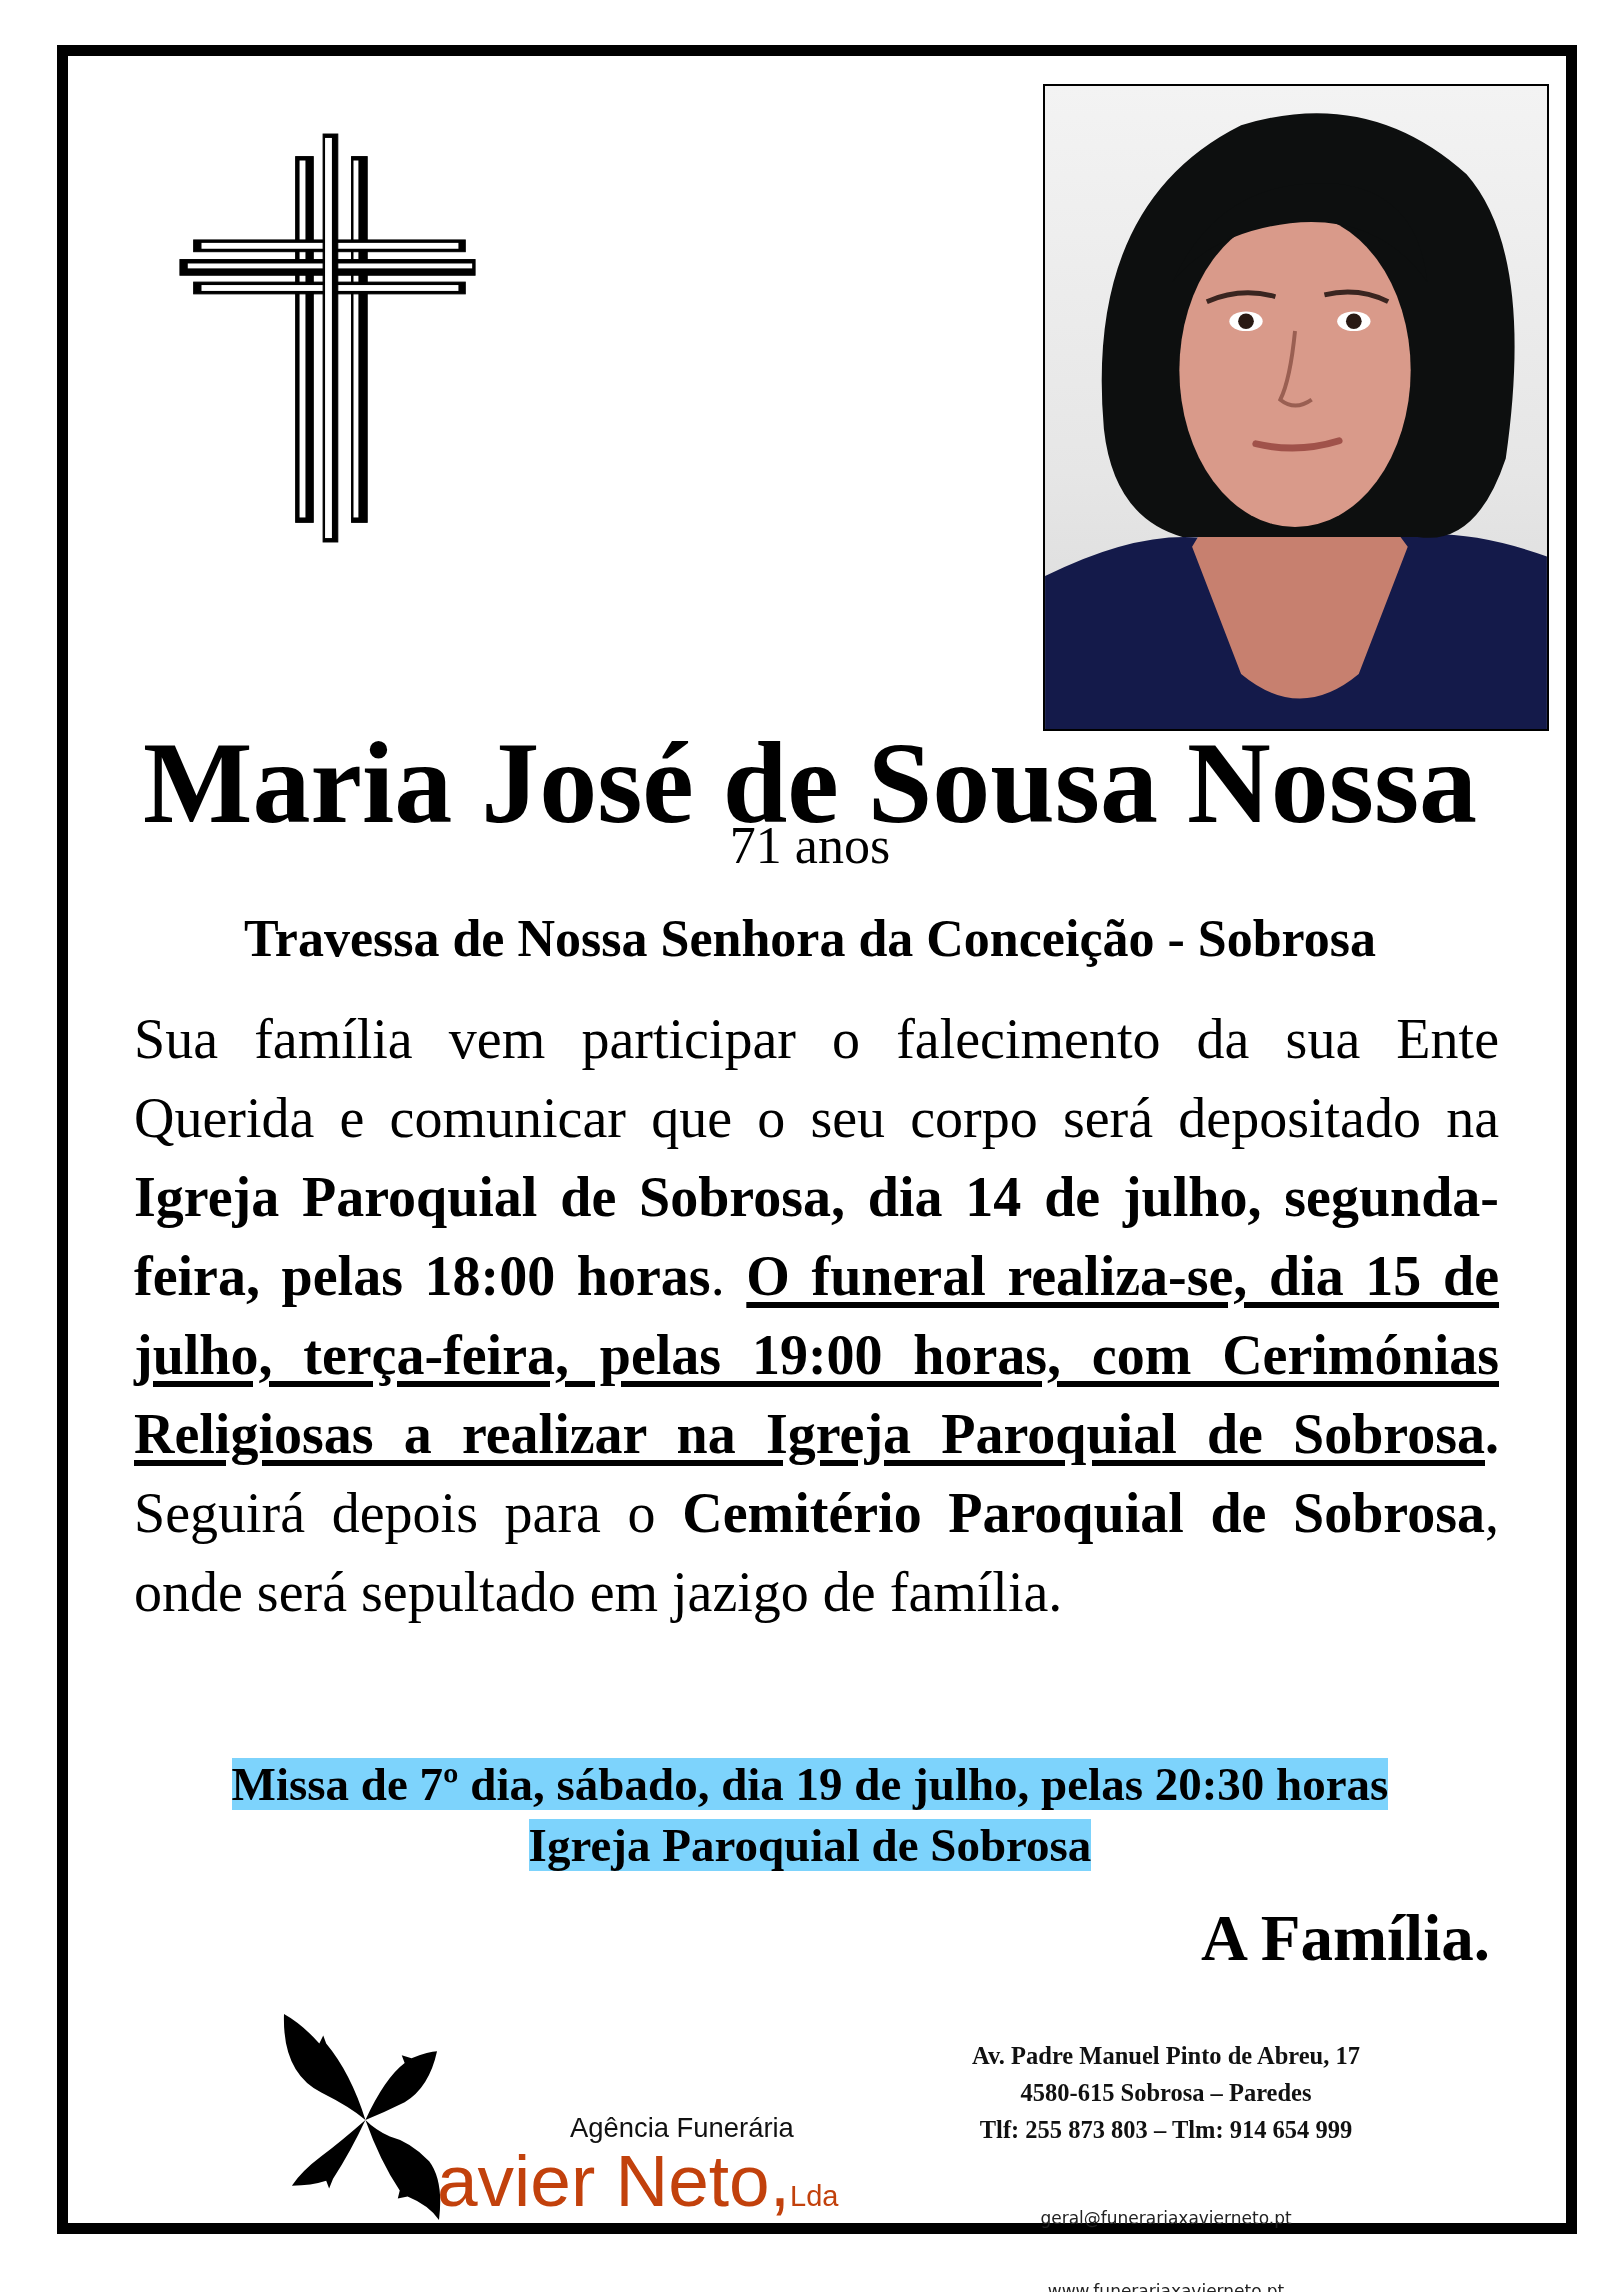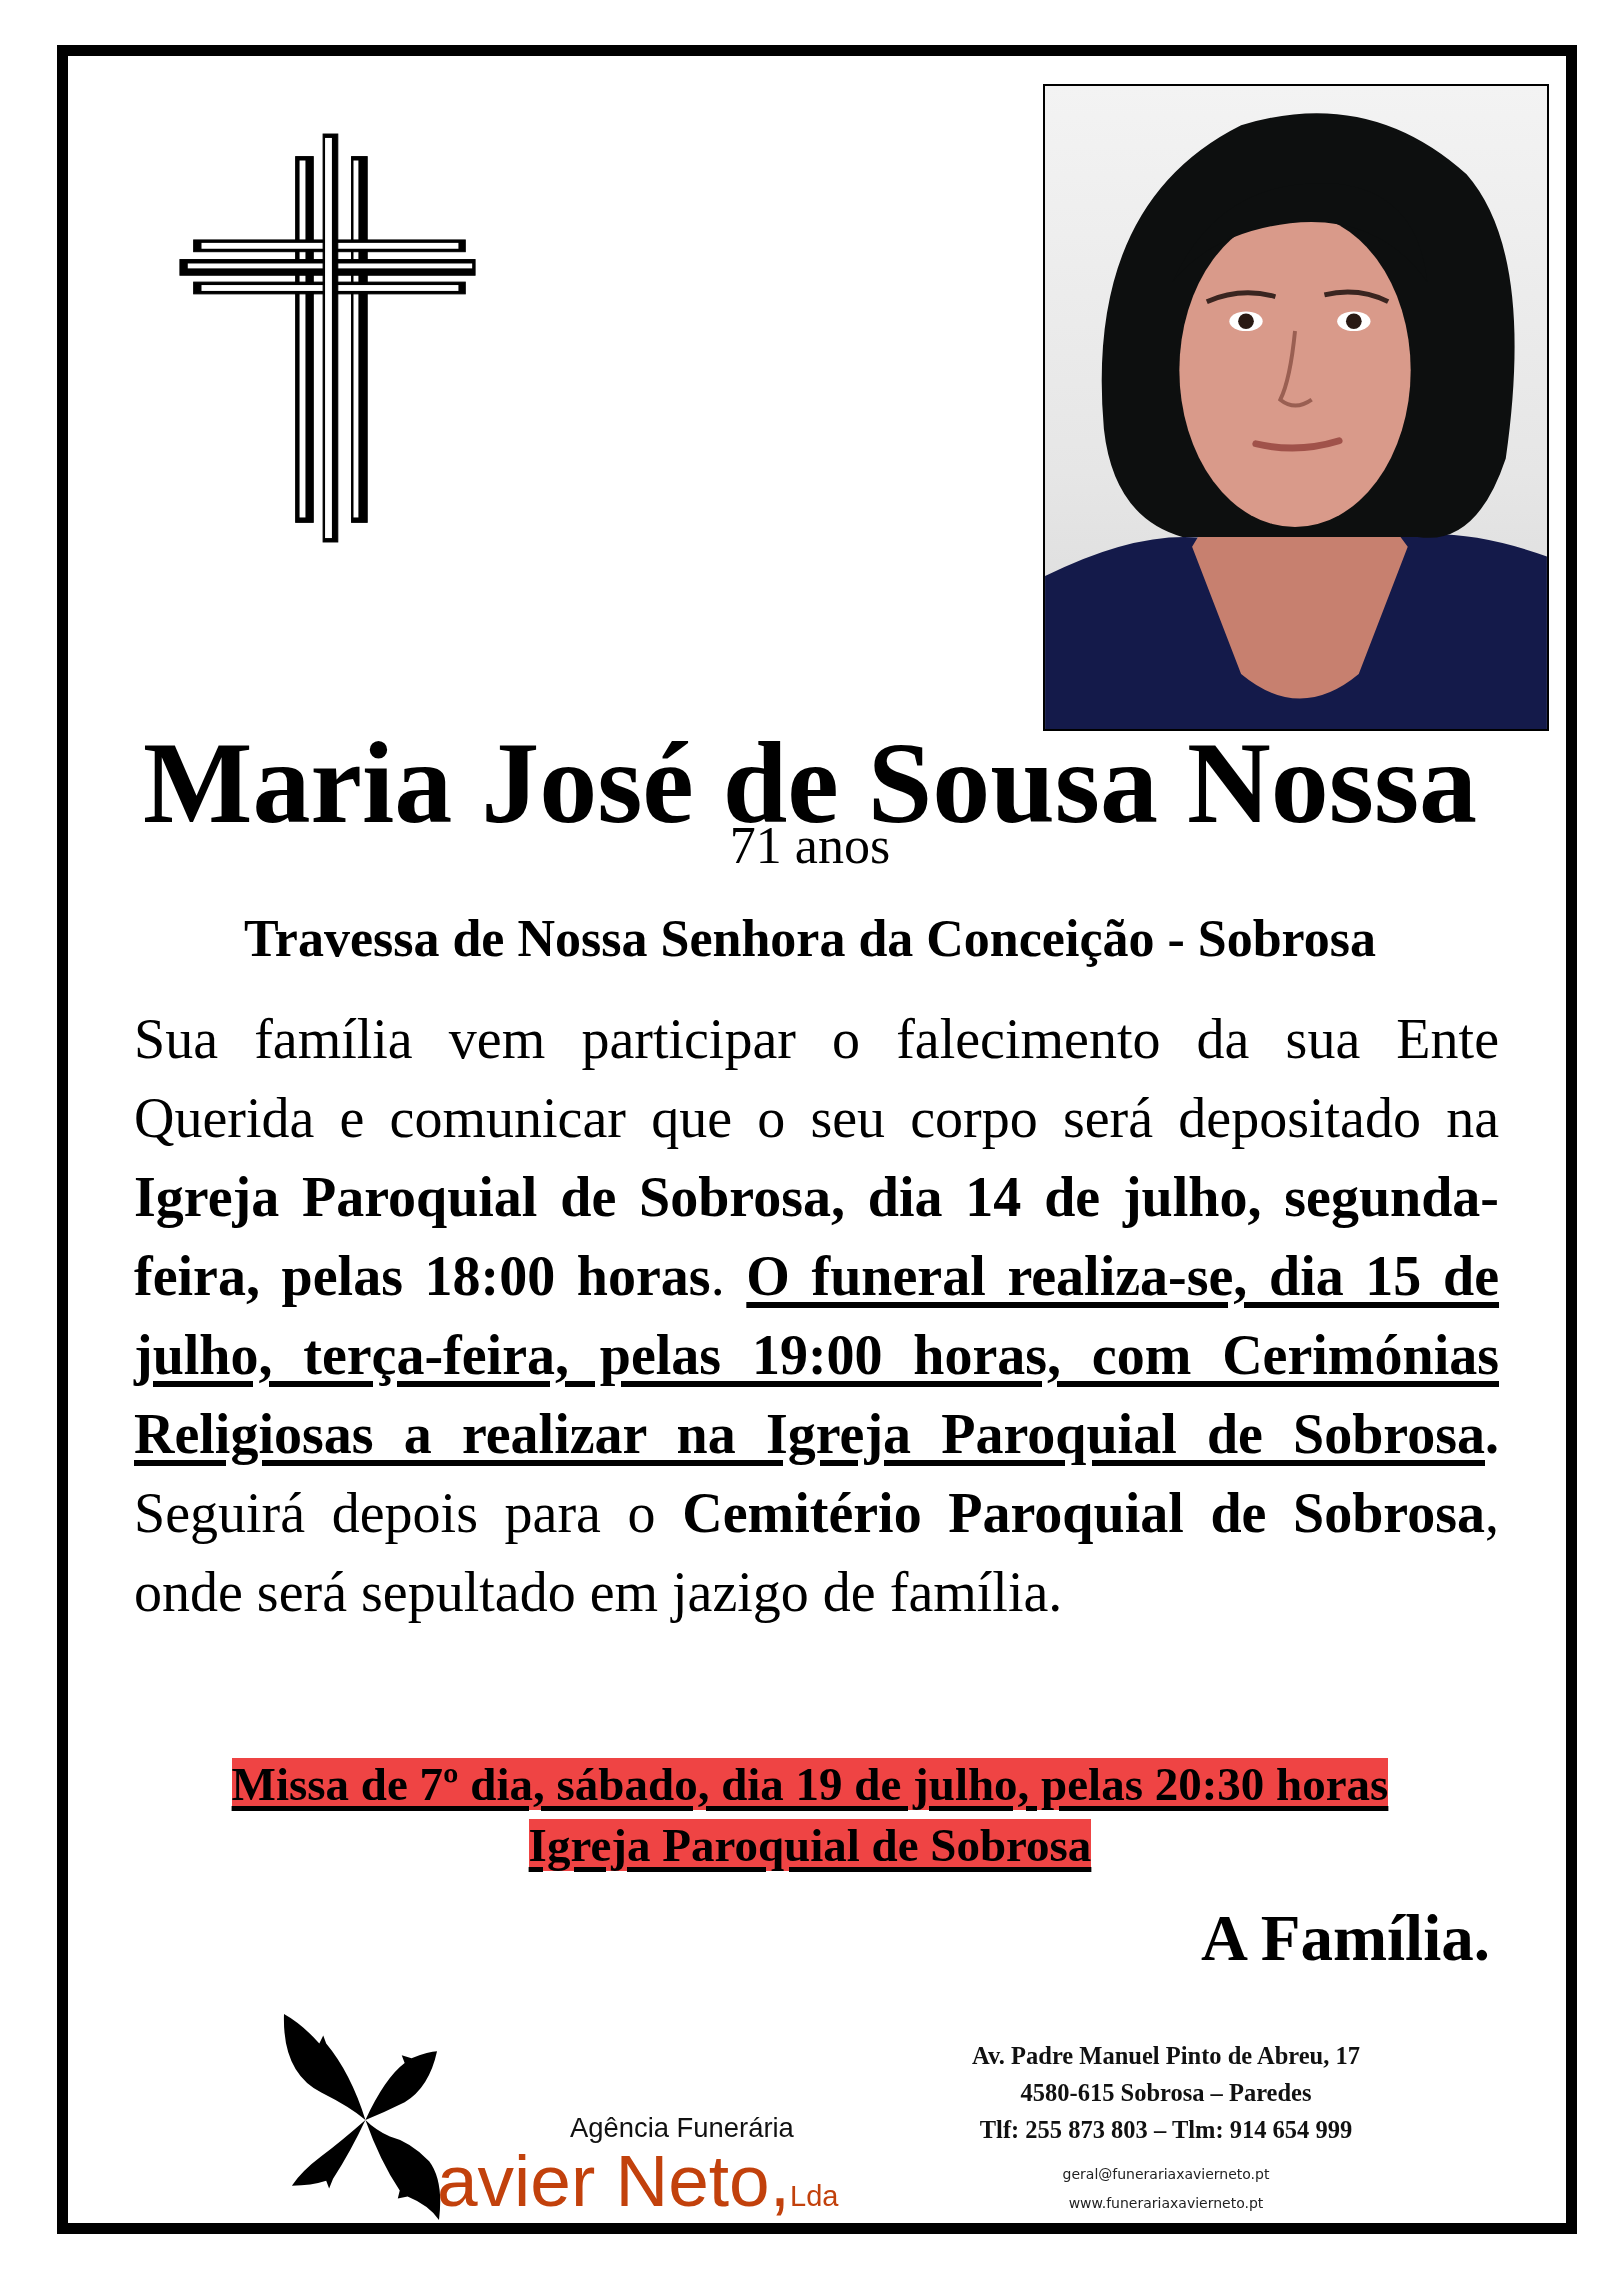--- a/index.html
+++ b/index.html
@@ -15,32 +15,32 @@
 
   .name { position:absolute; left:0; width:1620px; top:720px; text-align:center; font-weight:bold; font-size:116px; line-height:127px; letter-spacing:0px; }
   .age { position:absolute; left:0; width:1620px; top:814px; text-align:center; font-size:52px; line-height:63px; }
   .addr { position:absolute; left:0; width:1620px; top:907px; text-align:center; font-size:52px; line-height:63px;font-weight:bold; }
 
   .body-text { position:absolute; left:134px; width:1365px; top:1000px; font-size:56px; line-height:79px; text-align:justify; text-align-last:left; }
   .body-text .b { font-weight:bold; }
   .body-text .u { text-decoration:underline; text-decoration-thickness:5.9px; text-underline-offset:6.9px; font-weight:bold; }
 
   .missa { position:absolute; left:0; width:1620px; top:1754px; text-align:center; font-weight:bold; font-size:47px; line-height:61px; }
-  .missa span { background:#ef4444; text-decoration:underline; text-decoration-thickness:4.9px; text-underline-offset:5.9px; }
+  .missa span { background:#7dd3fc; text-decoration-thickness:4.9px; text-underline-offset:5.9px; }
 
   .familia { position:absolute; right:130px; top:1901px; font-weight:bold; font-size:65px; line-height:74px; }
 
   .logo-x { position:absolute; left:282px; top:2014px; width:159px; height:206px; }
   .agencia { position:absolute; left:570px; top:2111px; font-family:"Liberation Sans", sans-serif; font-size:27.4px; line-height:33px; color:#111; }
   .xavier { position:absolute; left:437px; top:2142px; font-family:"Liberation Sans", sans-serif; font-size:73px; line-height:78px; color:#c2410c; white-space:nowrap; }
   .xavier .lda { font-size:29px; }
 
   .contact { position:absolute; left:926px; width:480px; top:2037px; text-align:center; }
   .contact .l { font-weight:bold; font-size:24.5px; line-height:37px; color:#111; white-space:nowrap; }
-  .contact .w { font-family:"DejaVu Sans", sans-serif; font-size:14px; line-height:29px; color:#222; white-space:nowrap; }
+  .contact .w { font-family:"DejaVu Sans", sans-serif; font-size:17px; line-height:29px; color:#222; white-space:nowrap;margin-top:44px; }
   .contact .gap { height:11.8px; }
 </style>
 </head>
 <body>
 
 <div class="frame"></div>
 
 <svg class="cross" viewBox="180 135 310 420">
   <g fill="#000" stroke="#000" stroke-width="1">
 

